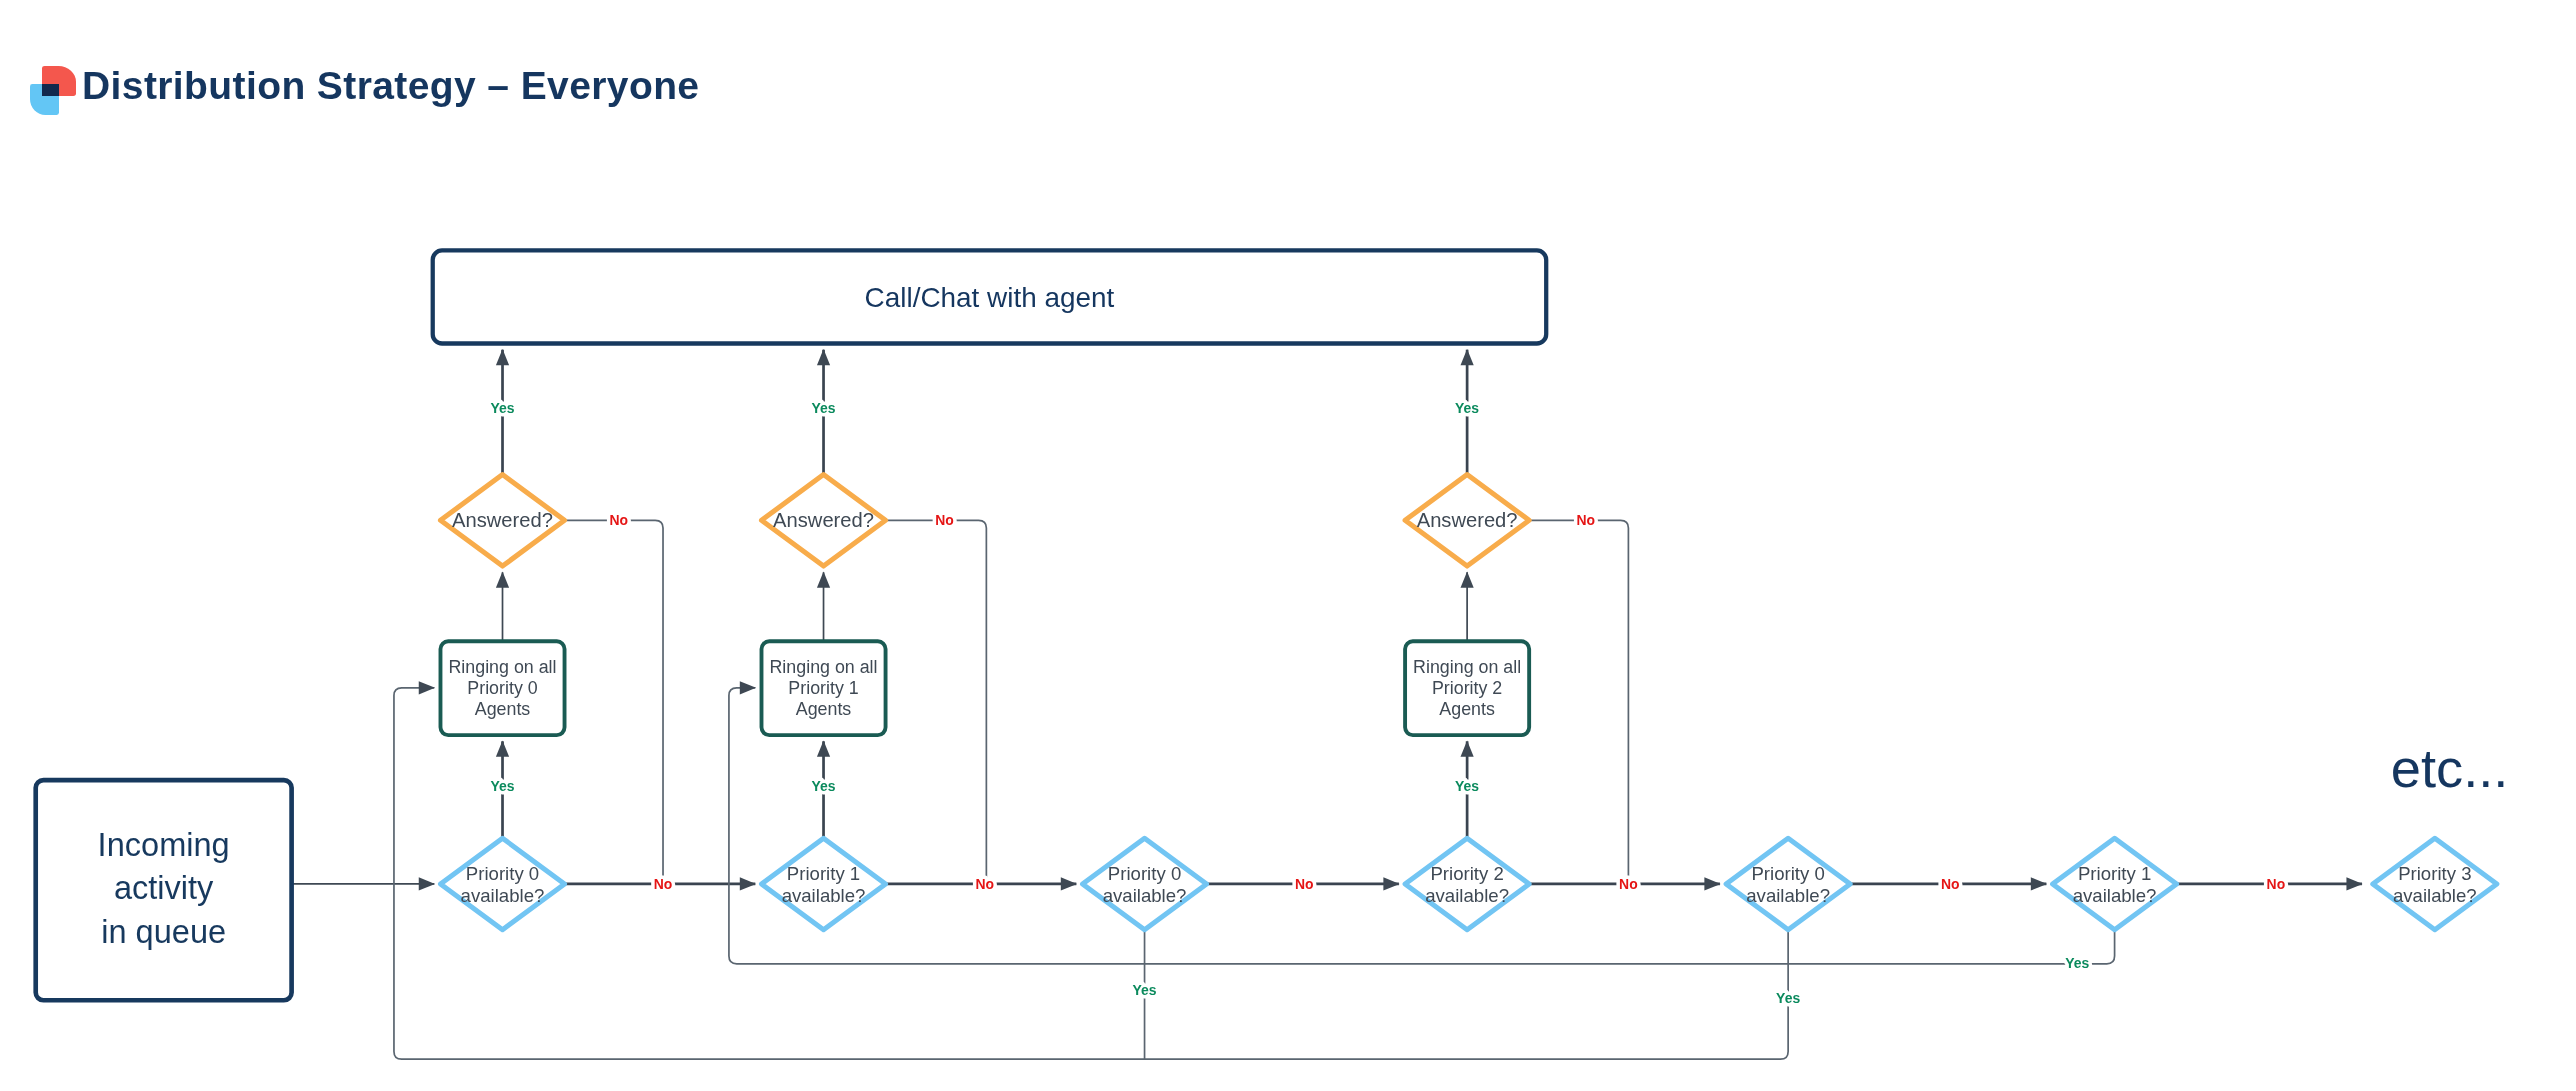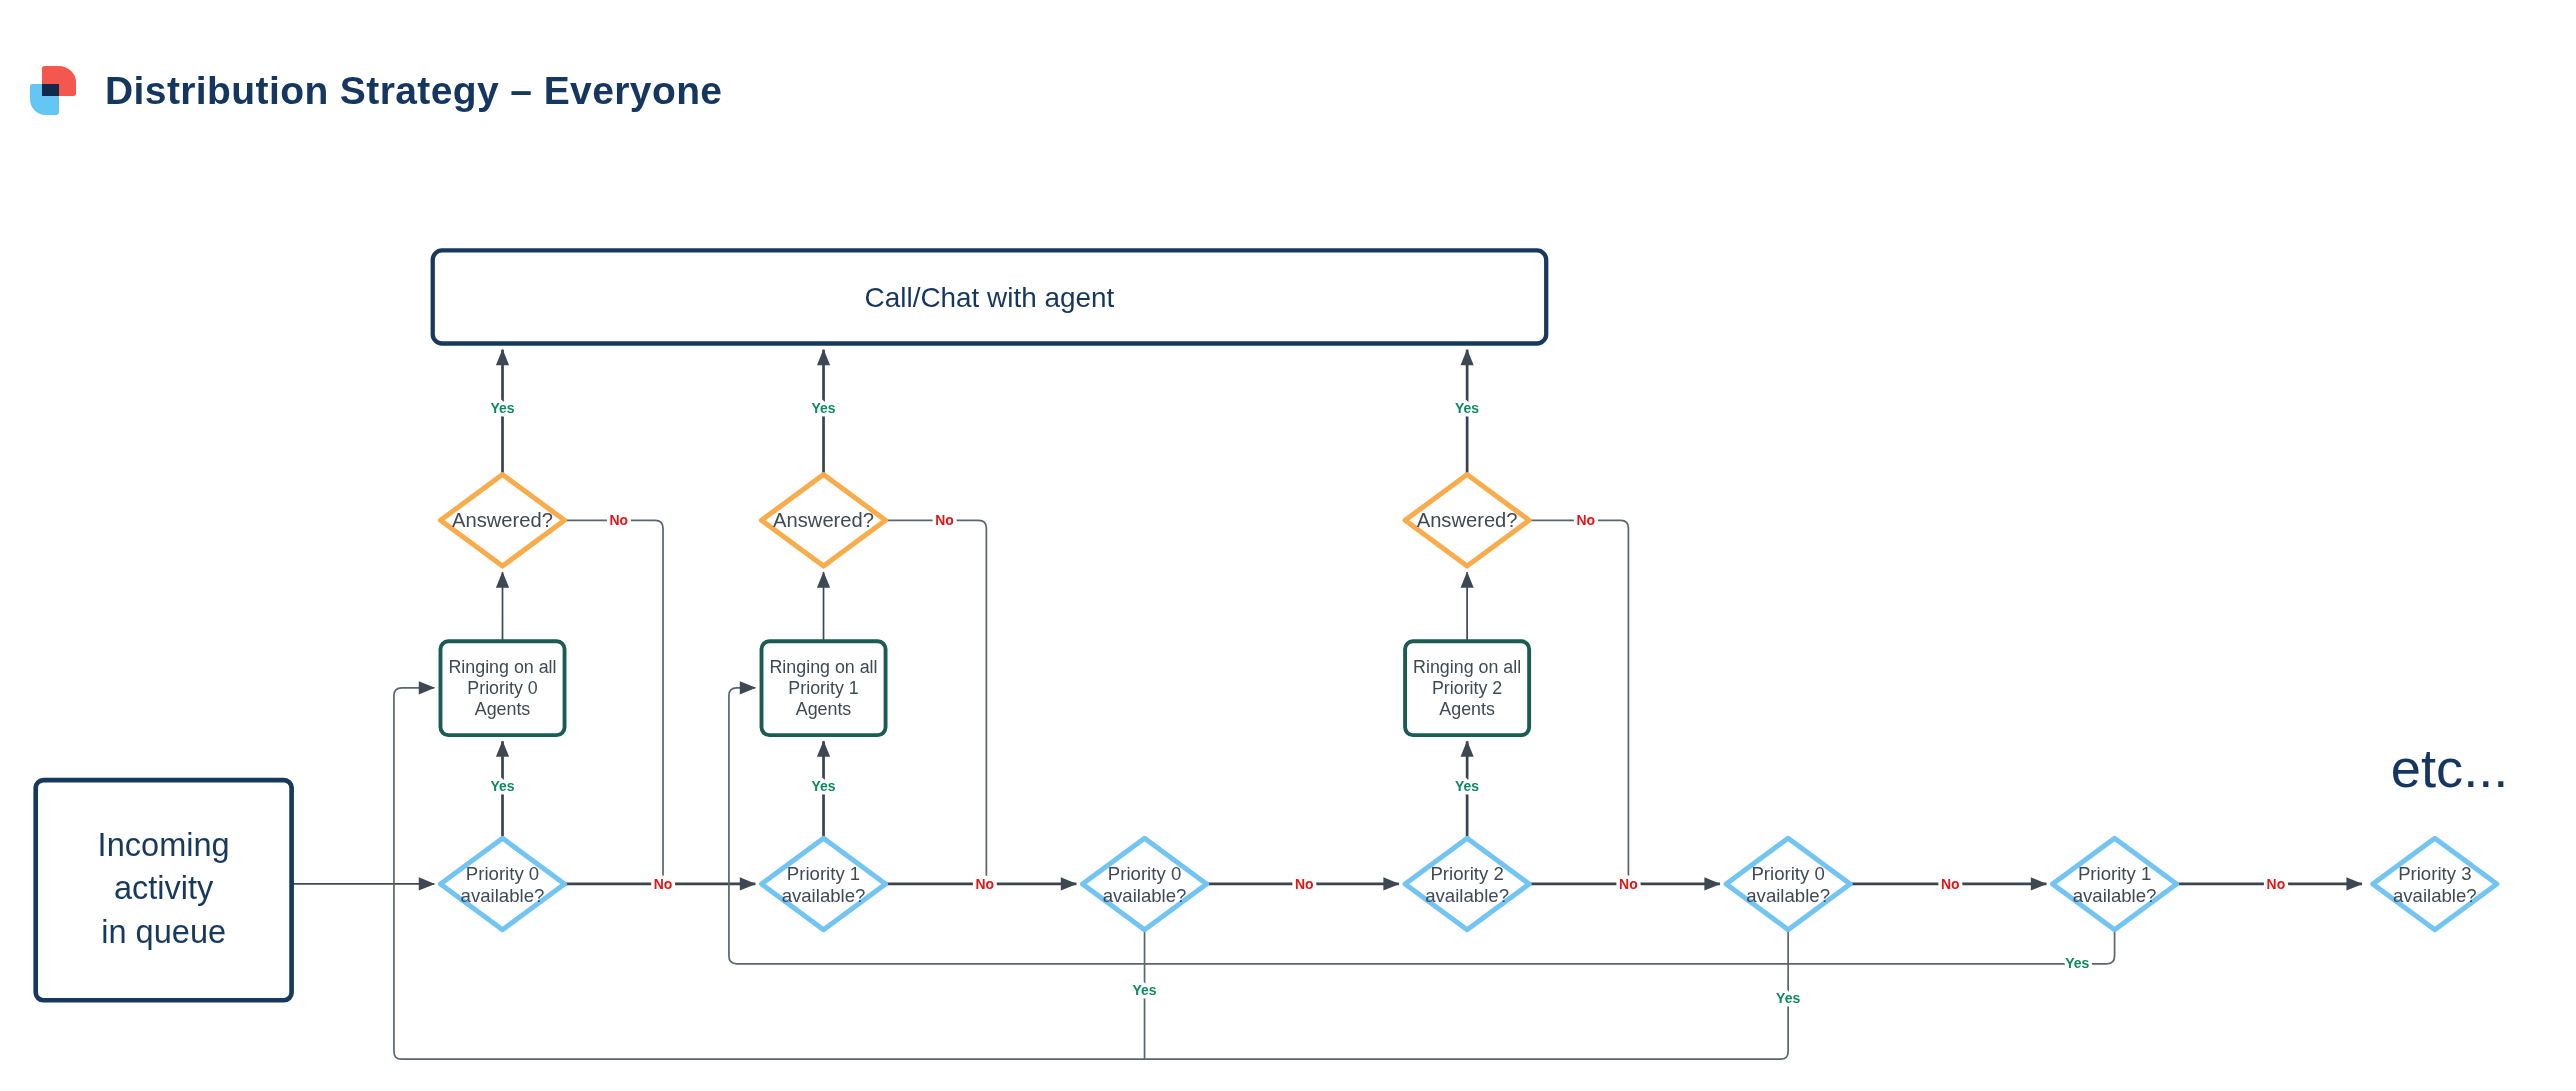--- a/index.html
+++ b/index.html
@@ -1,18 +1,18 @@
 <!DOCTYPE html>
 <html style="font-size:12.4px"><head>
 <meta charset="utf-8">
 <style>
   html,body{margin:0;padding:0;background:#ffffff;}
   body{width:2576px;height:1091px;position:relative;font-family:"Liberation Sans",sans-serif;overflow:hidden;}
   .page{position:absolute;inset:0;background:#ffffff;}
-  .header{position:absolute;left:28px;top:64px;display:flex;align-items:center;gap:26px;}
+  .header{position:absolute;left:28px;top:64px;display:flex;gap:3px;}
   .logo{position:relative;width:51px;height:53px;display:inline-block;}
   .logo i{position:absolute;display:block;}
   .logo .lg-red{left:28%;top:3%;width:66%;height:58%;background:#F4574D;border-radius:8% 52% 8% 8%;}
   .logo .lg-blue{left:3%;top:38%;width:58%;height:58%;background:#63C6F5;border-radius:8% 8% 8% 52%;}
   .logo .lg-navy{left:28%;top:38%;width:33%;height:23%;background:#12294D;}
   h1{margin:0;font-size:39px;font-weight:bold;color:#15365F;letter-spacing:0.4px;}
   svg{position:absolute;left:0;top:0;}
   .e{fill:none;stroke:#3A4450;stroke-width:3.5;stroke-linecap:butt;}
   .e-thin{fill:none;stroke:#3E4853;stroke-width:2.2;}
   .e-loop{fill:none;stroke:#5A6570;stroke-width:2.2;}

